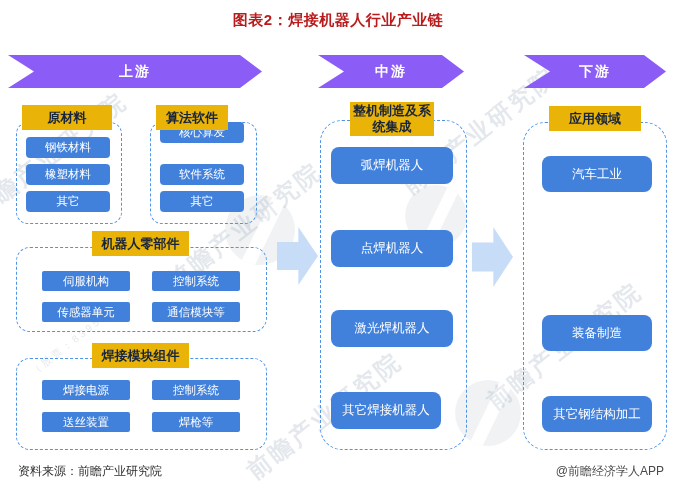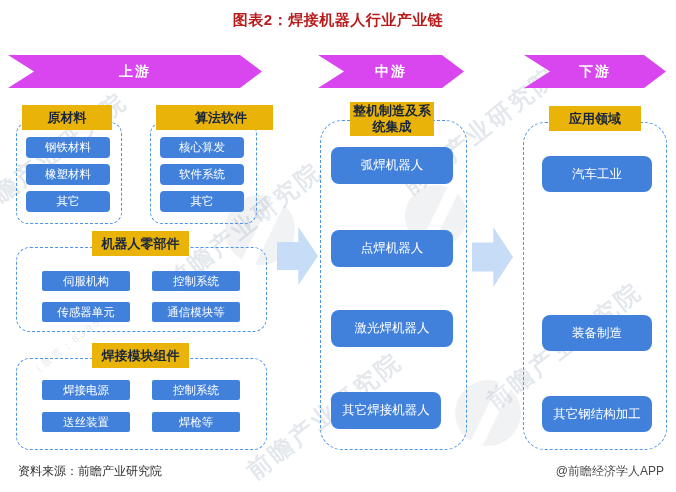--- a/index.html
+++ b/index.html
@@ -6,21 +6,21 @@
   .canvas{
     position:relative;width:676px;height:492px;background:#ffffff;overflow:hidden;
     font-family:"Liberation Sans","DejaVu Sans",sans-serif;
   }
   .fig-title{
     position:absolute;left:0;right:0;top:11px;text-align:center;
     font-size:15px;font-weight:bold;color:#b91c1c;letter-spacing:.5px;
   }
   
   .banner{
-    position:absolute;height:33px;background:#d946ef;color:#ffffff;
+    position:absolute;height:33px;background:#8b5cf6;color:#ffffff;
     font-size:14px;font-weight:bold;letter-spacing:2px;
     display:flex;align-items:center;justify-content:center;
     clip-path:polygon(0 0,calc(100% - 22px) 0,100% 50%,calc(100% - 22px) 100%,0 100%,26px 50%);
   }
   #b1{left:8px;top:55px;width:254px;}
   #b2{left:318px;top:55px;width:146px;}
   #b3{left:524px;top:55px;width:142px;}
   
   .dashed{position:absolute;border:1.6px dashed #4d94e8;background:transparent;}
   #gA{left:16px;top:122px;width:104px;height:100px;border-radius:12px;}
@@ -28,21 +28,21 @@
   #gC{left:16px;top:247px;width:249px;height:83px;border-radius:14px;}
   #gD{left:16px;top:358px;width:249px;height:90px;border-radius:14px;}
   #gM{left:320px;top:120px;width:145px;height:328px;border-radius:22px;}
   #gR{left:523px;top:122px;width:142px;height:326px;border-radius:22px;}
   
   .ghead{
     position:absolute;background:#eab308;color:#16243d;font-weight:bold;font-size:13px;
     display:flex;align-items:center;justify-content:center;text-align:center;z-index:3;
   }
   #hA{left:22px;top:105px;width:90px;height:25px;}
-  #hB{left:156px;top:105px;width:104px;height:25px;padding-left:13px;}
+  #hB{left:156px;top:105px;width:72px;height:25px;}
   #hC{left:92px;top:231px;width:97px;height:25px;}
   #hD{left:92px;top:343px;width:97px;height:25px;}
   #hM{left:350px;top:102px;width:84px;height:34px;line-height:16px;}
   #hR{left:549px;top:106px;width:92px;height:25px;}
   
   .item{
     position:absolute;background:#4181dc;color:#ffffff;z-index:2;
     display:flex;align-items:center;justify-content:center;text-align:center;
   }
   .item.small{width:84px;height:21px;border-radius:4px;font-size:11.5px;}
@@ -110,21 +110,21 @@
   <div class="ghead" id="hB">算法软件</div>
   <div class="ghead" id="hC">机器人零部件</div>
   <div class="ghead" id="hD">焊接模块组件</div>
   <div class="ghead" id="hM">整机制造及系统集成</div>
   <div class="ghead" id="hR">应用领域</div>
 
   <div class="item small" style="left:26px;top:137px;">钢铁材料</div>
   <div class="item small" style="left:26px;top:164px;">橡塑材料</div>
   <div class="item small" style="left:26px;top:191px;">其它</div>
 
-  <div class="item small" style="left:160px;top:137px;text-align:right;">核心算发</div>
+  <div class="item small" style="left:160px;top:122px;text-align:right;">核心算发</div>
   <div class="item small" style="left:160px;top:164px;">软件系统</div>
   <div class="item small" style="left:160px;top:191px;">其它</div>
 
   <div class="item med" style="left:42px;top:271px;">伺服机构</div>
   <div class="item med" style="left:152px;top:271px;">控制系统</div>
   <div class="item med" style="left:42px;top:302px;">传感器单元</div>
   <div class="item med" style="left:152px;top:302px;">通信模块等</div>
 
   <div class="item med" style="left:42px;top:380px;">焊接电源</div>
   <div class="item med" style="left:152px;top:380px;">控制系统</div>

